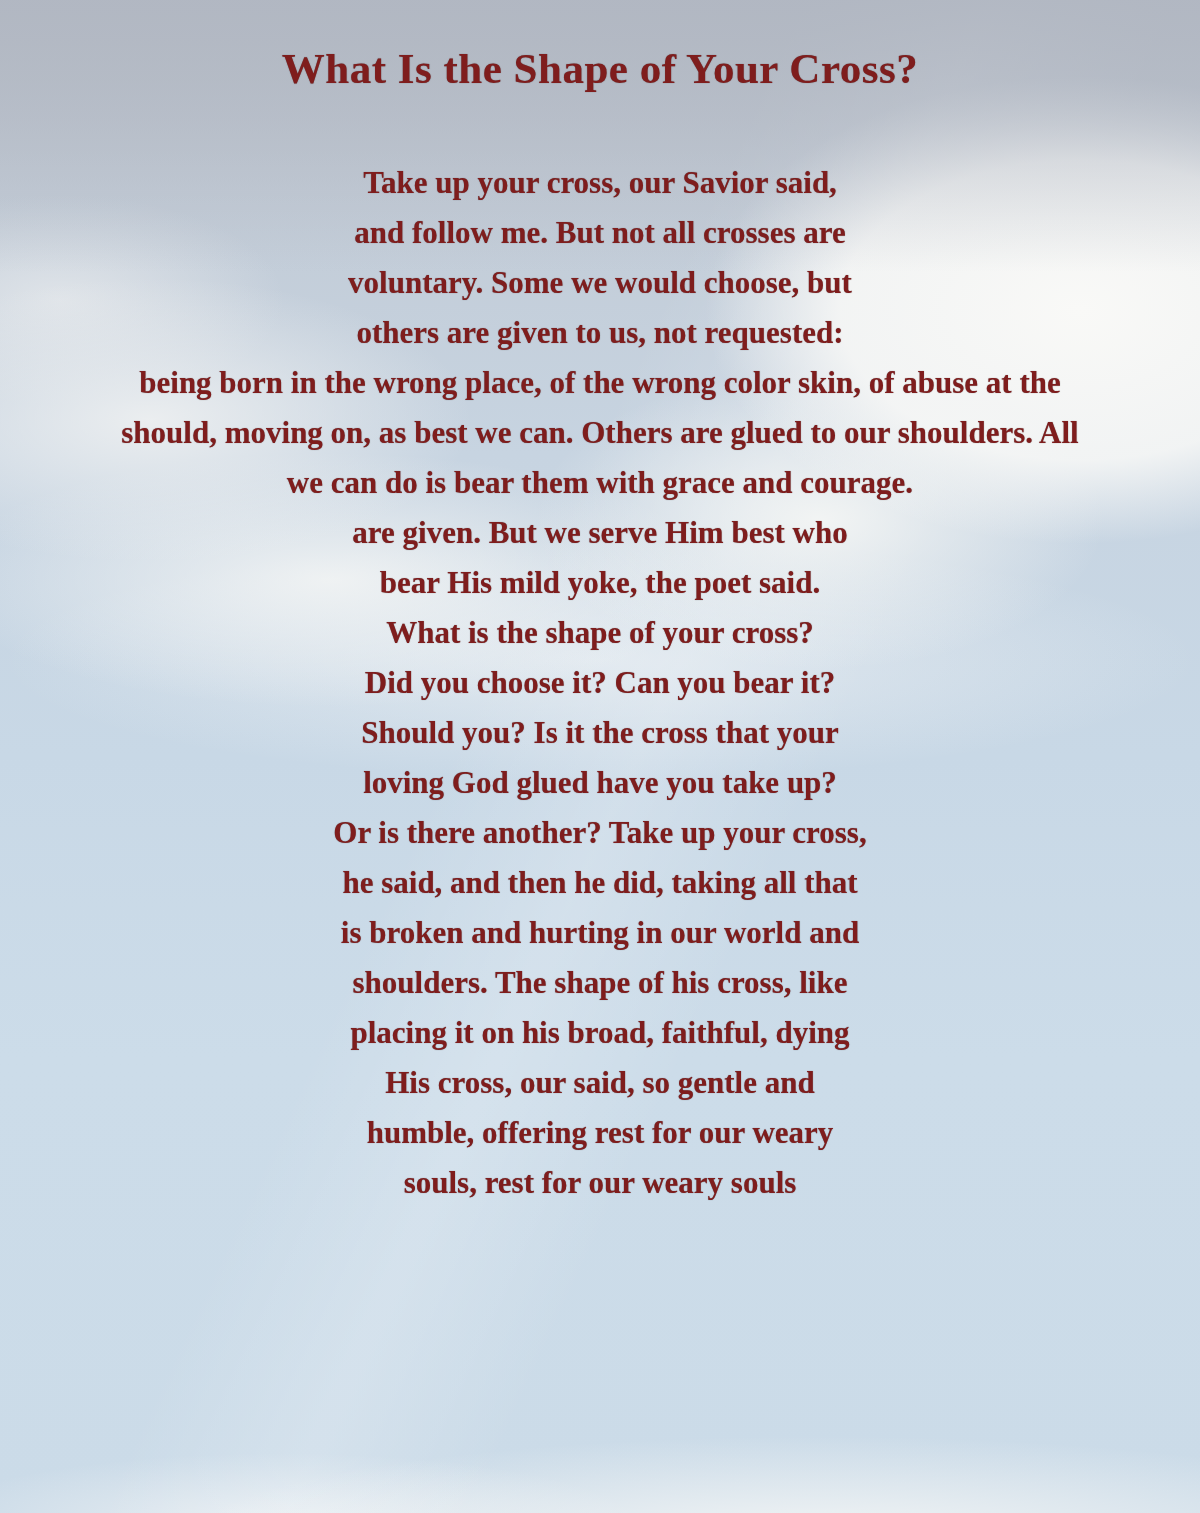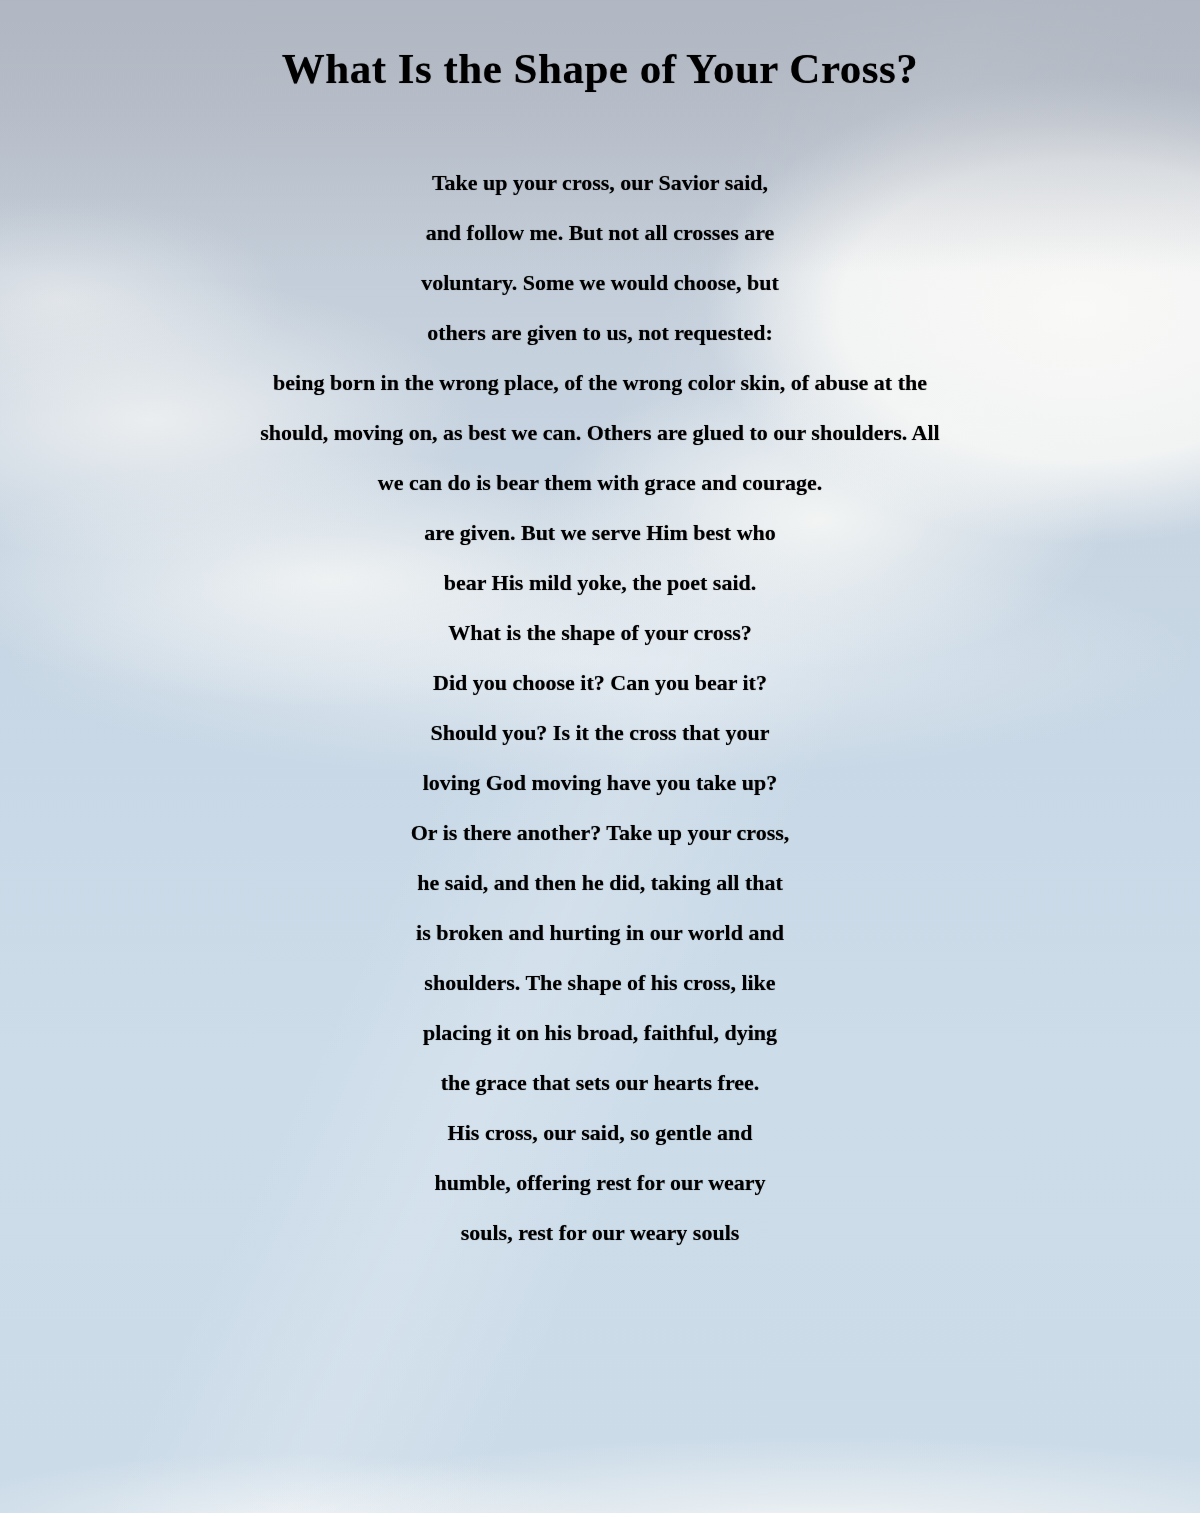--- a/index.html
+++ b/index.html
@@ -2,21 +2,21 @@
 <html><head>
 <meta charset="utf-8">
 <style>
   html, body { margin: 0; padding: 0; background: #9aa3ad; }
   .page {
     position: relative;
     width: 1200px;
     height: 1513px;
     overflow: hidden;
     font-family: "Liberation Serif", "DejaVu Serif", serif;
-    color: #000000;
+    color: #7f1d1d;
   }
   .sky {
     position: absolute;
     inset: 0;
     background-color: #c7d7e4;
     background-repeat: no-repeat;
     background-image:
       
       linear-gradient(180deg, rgba(177,183,194,0.92) 0%, rgba(177,183,194,0.55) 8%, rgba(177,183,194,0) 18%),
       
@@ -48,21 +48,21 @@
     letter-spacing: 0.5px;
     white-space: nowrap;
     text-shadow: 0 0 1px rgba(21,21,21,0.5);
   }
   .poem {
     position: absolute;
     top: 158px;
     left: 0;
     right: 0;
     text-align: center;
-    font-size: 22px;
+    font-size: 31px;
     font-weight: 700;
     line-height: 50px;
     text-shadow: 0 0 1px rgba(21,21,21,0.5);
   }
   .poem .line { white-space: nowrap; }
 </style>
 </head>
 <body>
 
 <div class="page">
@@ -76,24 +76,23 @@
     <div class="line">voluntary. Some we would choose, but</div>
     <div class="line">others are given to us, not requested:</div>
     <div class="line">being born in the wrong place, of the wrong color skin, of abuse at the</div>
     <div class="line">should, moving on, as best we can. Others are glued to our shoulders. All</div>
     <div class="line">we can do is bear them with grace and courage.</div>
     <div class="line">are given. But we serve Him best who</div>
     <div class="line">bear His mild yoke, the poet said.</div>
     <div class="line">What is the shape of your cross?</div>
     <div class="line">Did you choose it? Can you bear it?</div>
     <div class="line">Should you? Is it the cross that your</div>
-    <div class="line">loving God moving have you take up?</div>
+    <div class="line">loving God glued have you take up?</div>
     <div class="line">Or is there another? Take up your cross,</div>
     <div class="line">he said, and then he did, taking all that</div>
     <div class="line">is broken and hurting in our world and</div>
     <div class="line">shoulders. The shape of his cross, like</div>
     <div class="line">placing it on his broad, faithful, dying</div>
-    <div class="line">the grace that sets our hearts free.</div>
     <div class="line">His cross, our said, so gentle and</div>
     <div class="line">humble, offering rest for our weary</div>
     <div class="line">souls, rest for our weary souls</div>
   </div>
 </div>
 
 </body></html>

